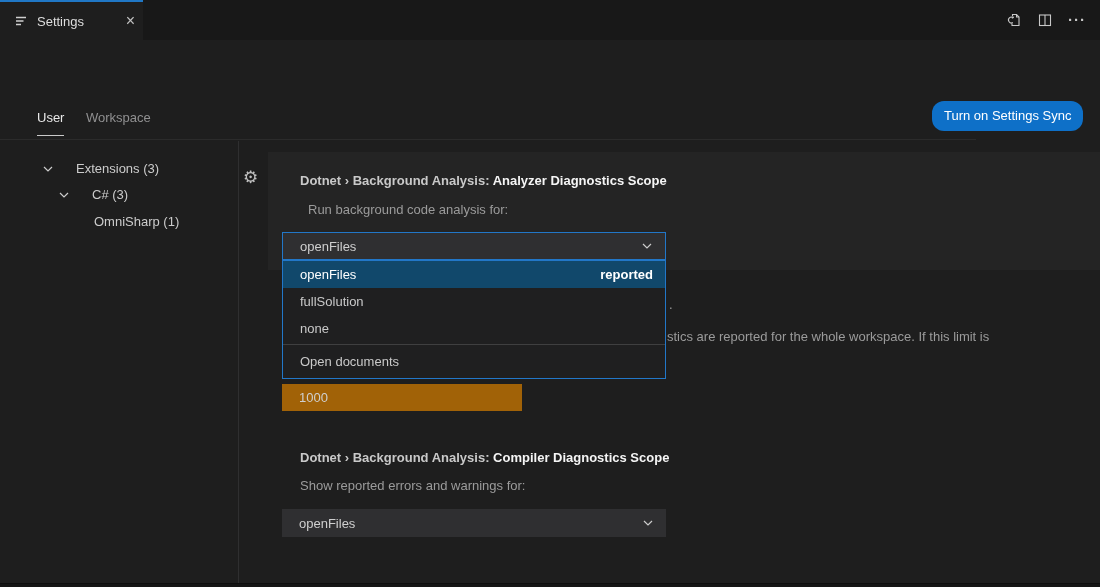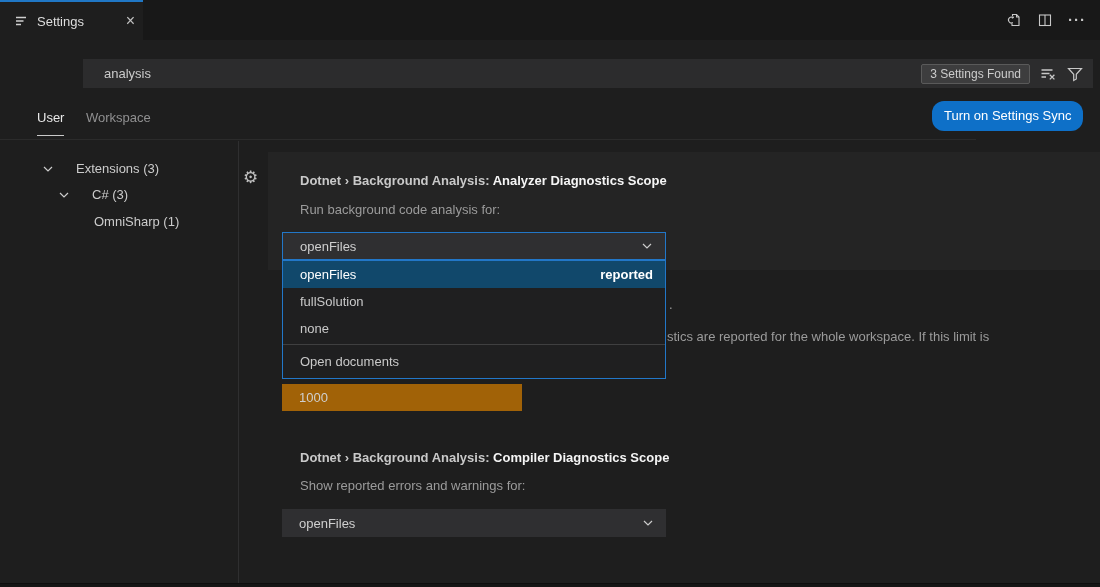--- a/index.html
+++ b/index.html
@@ -107,35 +107,20 @@
       <span class="icon">
         <svg width="16" height="16" viewBox="0 0 16 16" fill="none" stroke="#c8c8c8" stroke-width="1.1">
           <rect x="2.5" y="3" width="11" height="10.5"></rect>
             <path d="M8 3v10.5"></path>
         </svg>
       </span>
       <span class="ellipsis">···</span>
     </div>
   </div>
 
-  <div class="searchbox">
-    <span class="search-value">analysis</span>
-    <span class="results-badge">3 Settings Found</span>
-    <span class="icon">
-      <svg width="18" height="18" viewBox="0 0 18 18" fill="none" stroke="#c8c8c8" stroke-width="1.3">
-        <path d="M2.5 5h11M2.5 8.5h8M2.5 12h4.5"></path>
-        <path d="M10.8 9.8l4.6 4.6M15.4 9.8l-4.6 4.6"></path>
-      </svg>
-    </span>
-    <span class="icon">
-      <svg width="18" height="18" viewBox="0 0 18 18" fill="none" stroke="#c8c8c8" stroke-width="1.2">
-        <path d="M2.5 3.5h13l-5.2 5.8v4.6l-2.6 1.5v-6.1z"></path>
-      </svg>
-    </span>
-  </div>
 
   <div class="scope-header">
     <span class="scope-tab scope-user">User</span>
     <span class="scope-tab scope-workspace">Workspace</span>
   </div>
   <button class="sync-btn">Turn on Settings Sync</button>
 
   <div class="toc-item toc-1">
     <span class="icon">
       <svg width="16" height="16" viewBox="0 0 16 16" fill="none" stroke="#cccccc" stroke-width="1.2">
@@ -156,21 +141,21 @@
     <span>OmniSharp (1)</span>
   </div>
   <div class="v-divider"></div>
 
   <div class="row-highlight"></div>
   <span class="gear">⚙</span>
 
   <div class="setting-title" style="top:173px;">
     <span class="cat">Dotnet › Background Analysis: </span><span class="name">Analyzer Diagnostics Scope</span>
   </div>
-  <div class="setting-desc" style="top:202px;">Run background code analysis for:</div>
+  <div class="setting-desc" style="top:202px;margin-left:8px;">Run background code analysis for:</div>
 
   <div class="select focused" style="top:232px;">
     <span>openFiles</span>
     <span class="chev">
       <svg width="16" height="16" viewBox="0 0 16 16" fill="none" stroke="#cccccc" stroke-width="1.2">
           <path d="M4 6l4 4 4-4"></path>
         </svg>
     </span>
   </div>
 

